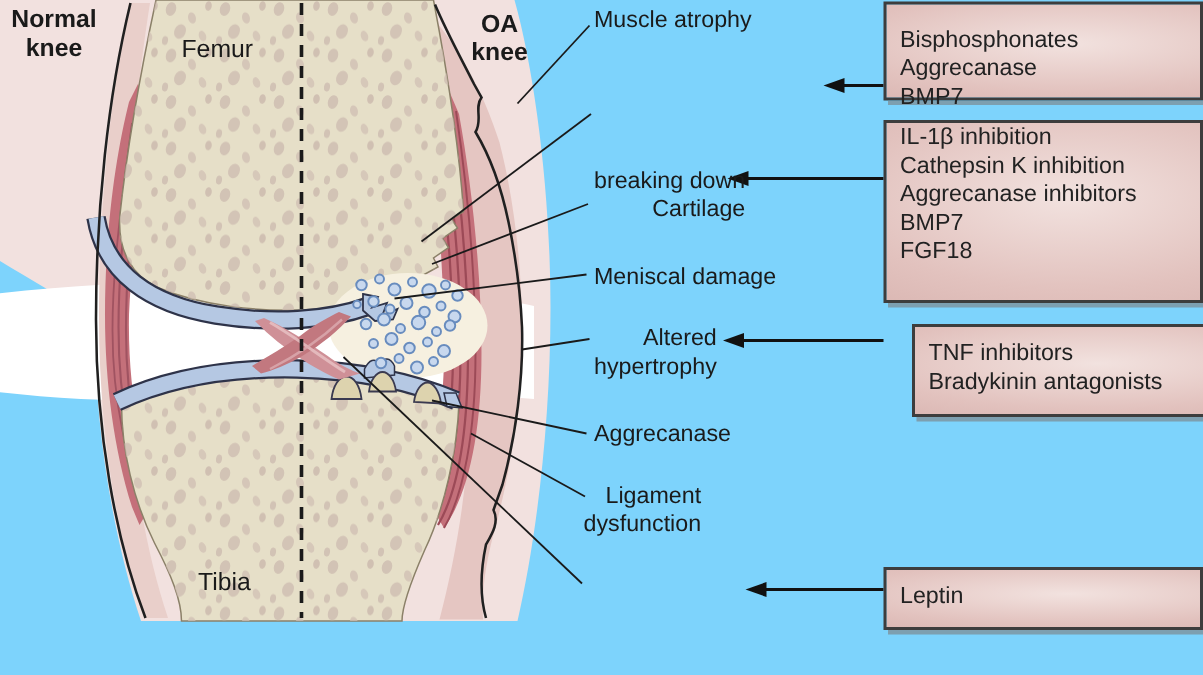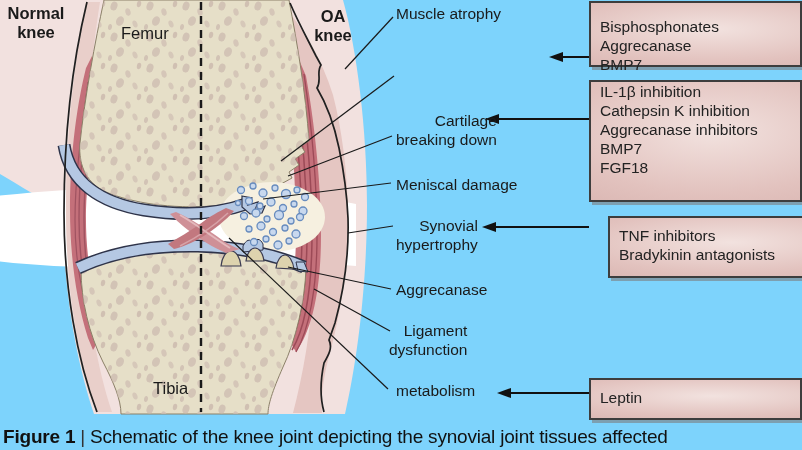--- a/index.html
+++ b/index.html
@@ -174,45 +174,44 @@
       <line x1="589" y1="227" x2="489" y2="227"></line>
         <polygon points="482,227 496,222 496,232" stroke="none"></polygon>
       <line x1="589" y1="393" x2="504" y2="393"></line>
         <polygon points="497,393 511,388 511,398" stroke="none"></polygon>
     </g>
   </svg>
 
   <div class="anat bold" style="left:4px;top:4px;width:64px;">Normal knee</div>
   <div class="anat bold" style="left:304px;top:7px;width:58px;">OA knee</div>
   <div class="anat" style="left:121px;top:24px;">Femur</div>
-  <div class="anat" style="left:132px;top:379px;margin-left:21px;">Tibia</div>
+  <div class="anat" style="left:132px;top:379px;">Tibia</div>
 
   <div class="ann" style="left:396px;top:4px;">
     <div>Muscle atrophy</div>
   </div>
   <div class="ann" style="left:396px;top:111px;">
+    <div>breaking down</div>
     <div>Cartilage</div>
-    <div>breaking down</div>
   </div>
   <div class="ann" style="left:396px;top:175px;">
     <div>Meniscal damage</div>
   </div>
   <div class="ann" style="left:396px;top:216px;">
-    <div>Synovial</div>
+    <div>Altered</div>
     <div>hypertrophy</div>
   </div>
   <div class="ann" style="left:396px;top:280px;">
     <div>Aggrecanase</div>
   </div>
   <div class="ann" style="left:389px;top:321px;">
     <div>Ligament</div>
     <div>dysfunction</div>
   </div>
   <div class="ann" style="left:396px;top:381px;">
-    <div>metabolism</div>
   </div>
 
   <div class="tbox" style="top:1px;height:43px;padding-top:14px;">
     <div>Bisphosphonates</div>
     <div>Aggrecanase</div>
     <div>BMP7</div>
   </div>
   <div class="tbox" style="top:80px;height:113px;padding-top:0;">
     <div>IL-1β inhibition</div>
     <div>Cathepsin K inhibition</div>
@@ -221,17 +220,14 @@
     <div>FGF18</div>
   </div>
   <div class="tbox" style="top:216px;height:45px;padding-top:8px;margin-left:19px;">
     <div>TNF inhibitors</div>
     <div>Bradykinin antagonists</div>
   </div>
   <div class="tbox" style="top:378px;height:25px;padding-top:8px;">
     <div>Leptin</div>
   </div>
 
-  <div id="caption">
-    <span class="fig">Figure 1</span><span class="sep">|</span><span>Schematic of the knee joint depicting the synovial joint tissues affected</span>
-  </div>
 
 </div>
 
 </body></html>

